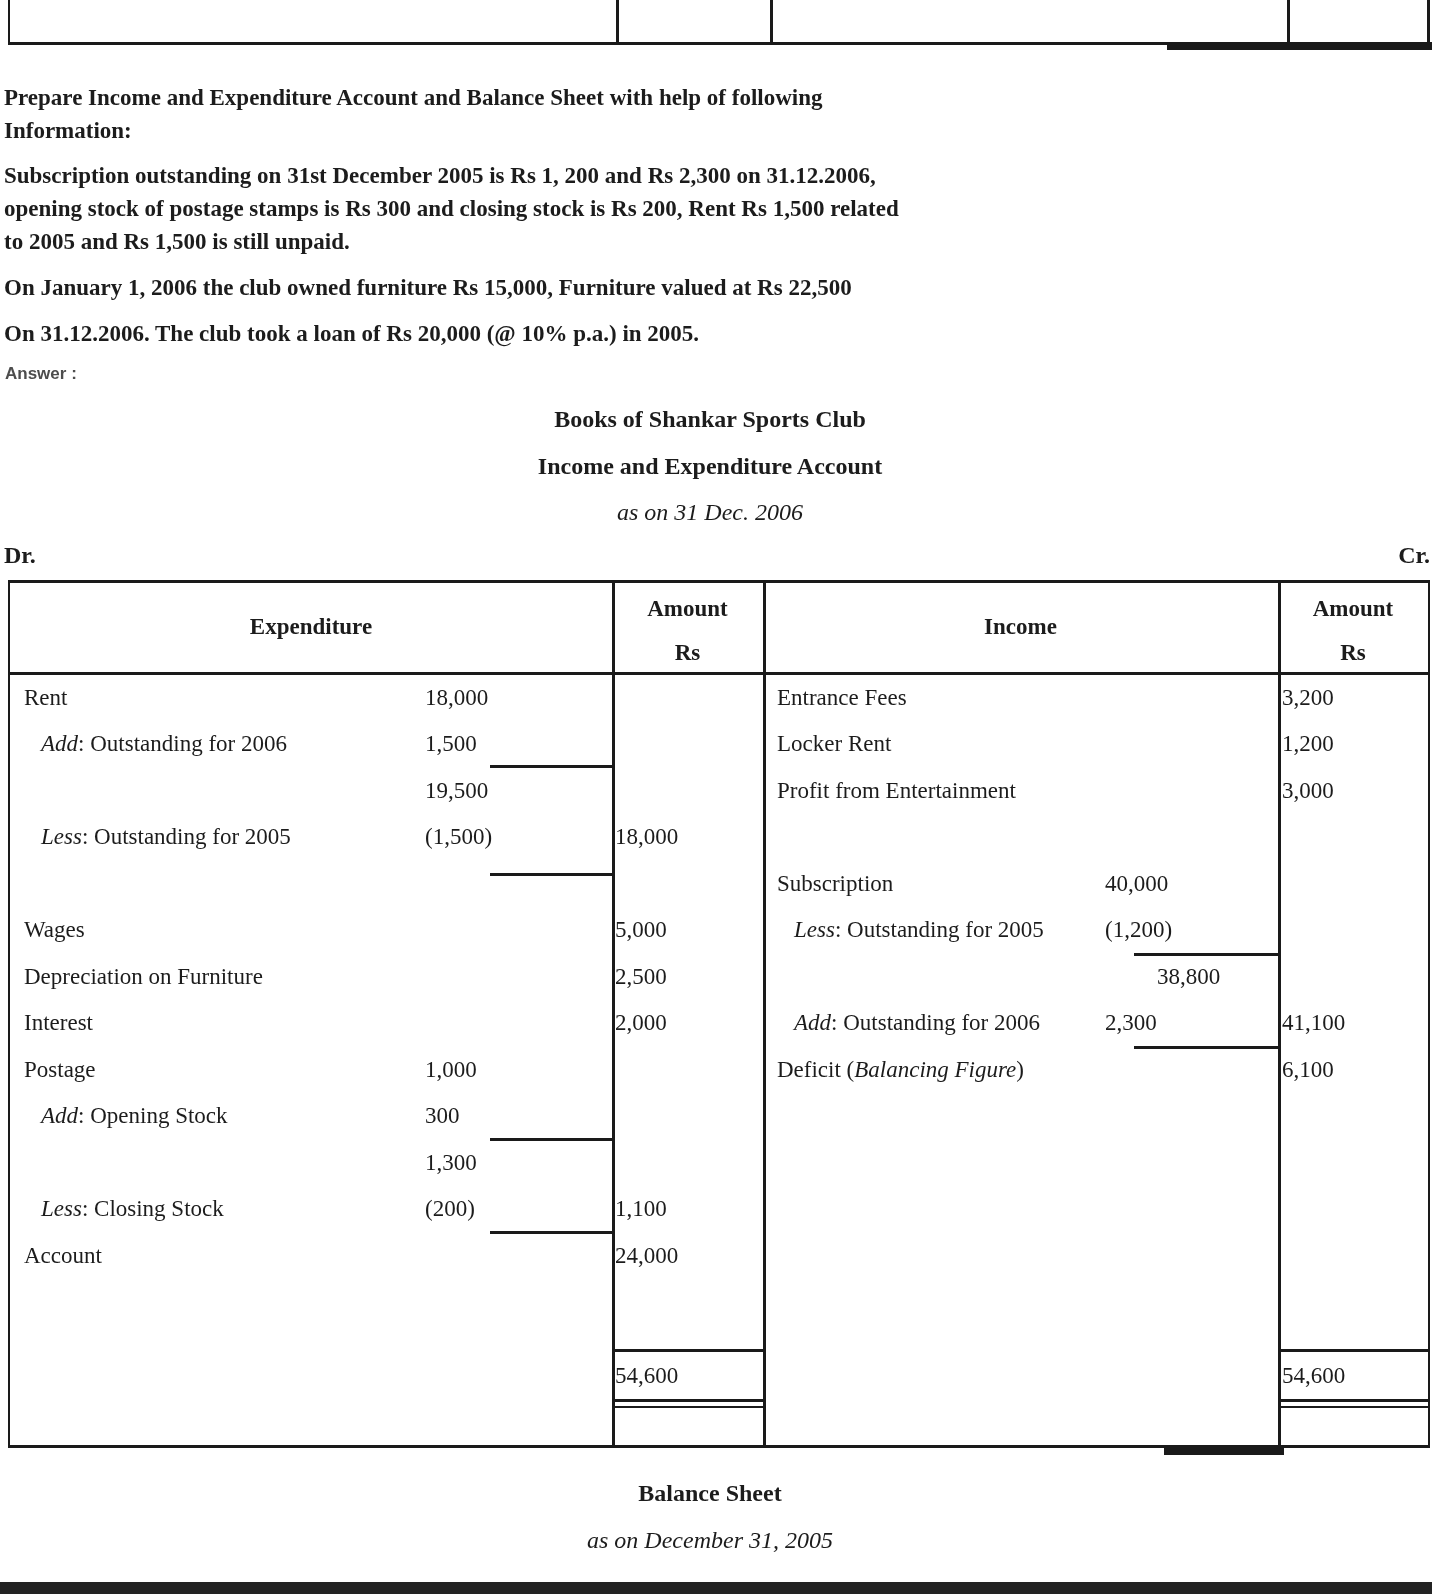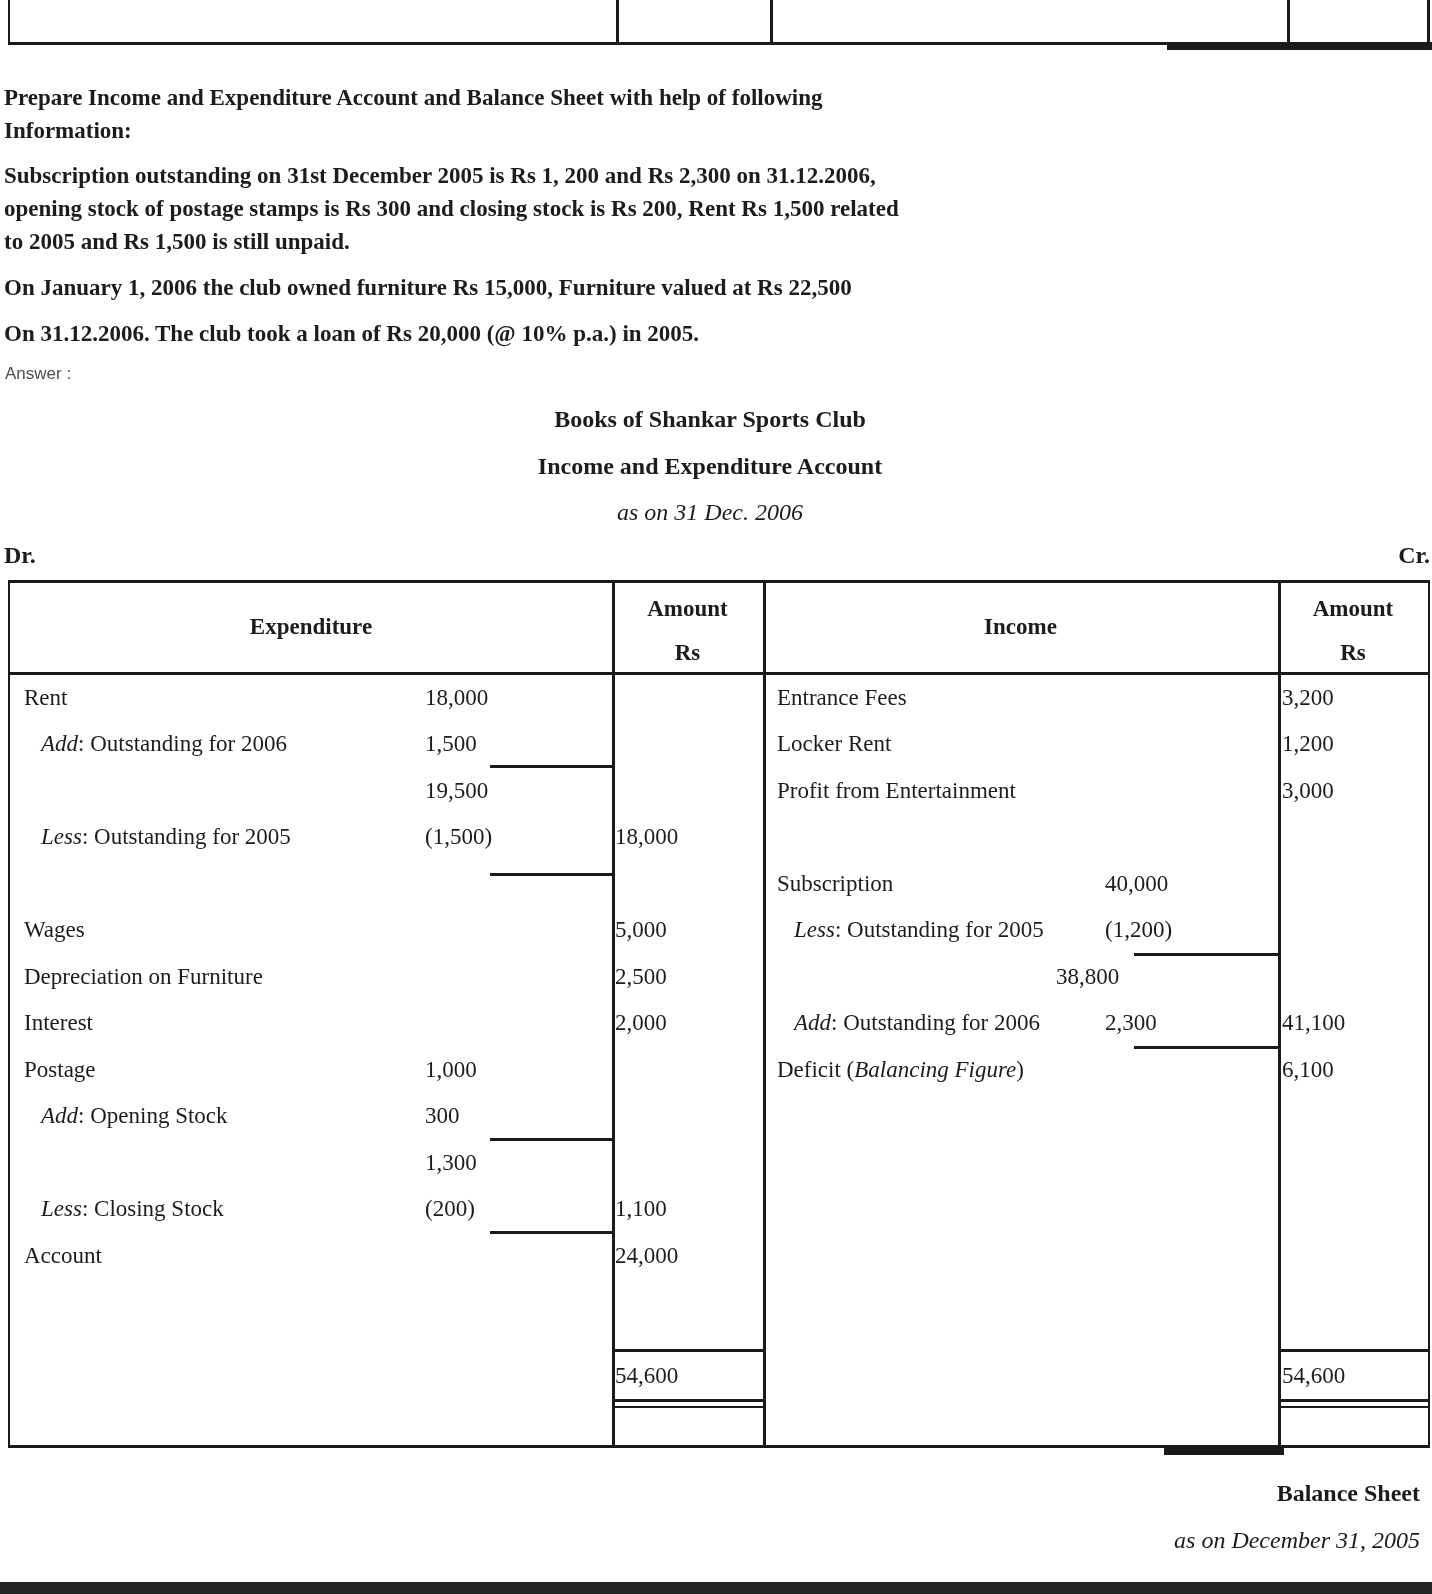--- a/index.html
+++ b/index.html
@@ -1,35 +1,35 @@
 <!DOCTYPE html>
 <html><head>
 <meta charset="utf-8">
 <style>
   html,body{margin:0;padding:0;background:#fff;}
   .page{position:relative;width:1432px;height:1594px;background:#ffffff;overflow:hidden;
         font-family:"Liberation Serif",serif;color:#1c1c1c;}
   .ln{position:absolute;background:#1a1a1a;}
   .para{position:absolute;left:4px;width:1180px;font-weight:bold;font-size:23px;line-height:33px;margin-top:29px;}
   .answer{position:absolute;left:5px;font-family:"Liberation Sans",sans-serif;
-          font-weight:normal;font-size:17px;color:#4d4d4d;}
+          font-weight:bold;font-size:17px;color:#4d4d4d;}
   .chead{position:absolute;left:0;width:1420px;text-align:center;font-size:24px;line-height:34px;}
   .b{font-weight:bold;}
   .it{font-style:italic;}
   .drcr{position:absolute;font-weight:bold;font-size:24px;line-height:28px;}
   
   .acct{position:absolute;left:8px;top:580px;width:1422px;height:868px;box-sizing:border-box;
         border:3px solid #1a1a1a;border-left-width:2px;border-right-width:2px;font-size:23px;}
   .acct .v{position:absolute;top:0;width:3px;height:100%;background:#1a1a1a;}
   .hcell{position:absolute;text-align:center;font-weight:bold;line-height:36px;}
   .rtxt{position:absolute;height:46px;line-height:46px;white-space:nowrap;}
   .num{position:absolute;height:46px;line-height:46px;text-align:left;white-space:nowrap;}
   .ind{padding-left:17px;}
   .rule{position:absolute;height:3px;background:#1a1a1a;}
-  .bs-title{position:absolute;left:0;width:1420px;text-align:right;font-size:24px;}
+  .bs-title{position:absolute;left:0;width:1420px;text-align:center;font-size:24px;}
   .botbar{position:absolute;left:0;top:1582px;width:1432px;height:12px;background:#232323;}
 </style>
 </head>
 <body>
 
 <div class="page">
 
   <div class="ln" style="left:8px;top:0;width:2px;height:44px"></div>
   <div class="ln" style="left:616px;top:0;width:3px;height:44px"></div>
   <div class="ln" style="left:770px;top:0;width:3px;height:44px"></div>
@@ -127,21 +127,21 @@
     <div class="rtxt" style="left:767px;top:185px"><span>Profit from Entertainment</span></div>
     <div class="num" style="left:1272px;top:185px;width:130px">3,000</div>
 
     <div class="rtxt" style="left:767px;top:278px"><span>Subscription</span></div>
     <div class="num" style="left:1095px;top:278px;width:155px">40,000</div>
 
     <div class="rtxt ind" style="left:767px;top:324px"><span></span><span class="it">Less</span><span>: Outstanding for 2005</span></div>
     <div class="num" style="left:1095px;top:324px;width:155px">(1,200)</div>
     <div class="rule" style="left:1124px;top:370px;width:144px"></div>
 
-    <div class="num" style="left:1046px;top:371px;width:155px">38,800</div>
+    <div class="num" style="left:1147px;top:371px;width:155px">38,800</div>
 
     <div class="rtxt ind" style="left:767px;top:417px"><span></span><span class="it">Add</span><span>: Outstanding for 2006</span></div>
     <div class="num" style="left:1095px;top:417px;width:155px">2,300</div>
     <div class="num" style="left:1272px;top:417px;width:130px">41,100</div>
     <div class="rule" style="left:1124px;top:463px;width:144px"></div>
 
     <div class="rtxt" style="left:767px;top:464px"><span>Deficit (</span><span class="it">Balancing Figure</span><span>)</span></div>
     <div class="num" style="left:1272px;top:464px;width:130px">6,100</div>
 
     <div class="rule" style="left:602px;top:766px;width:151px"></div>

